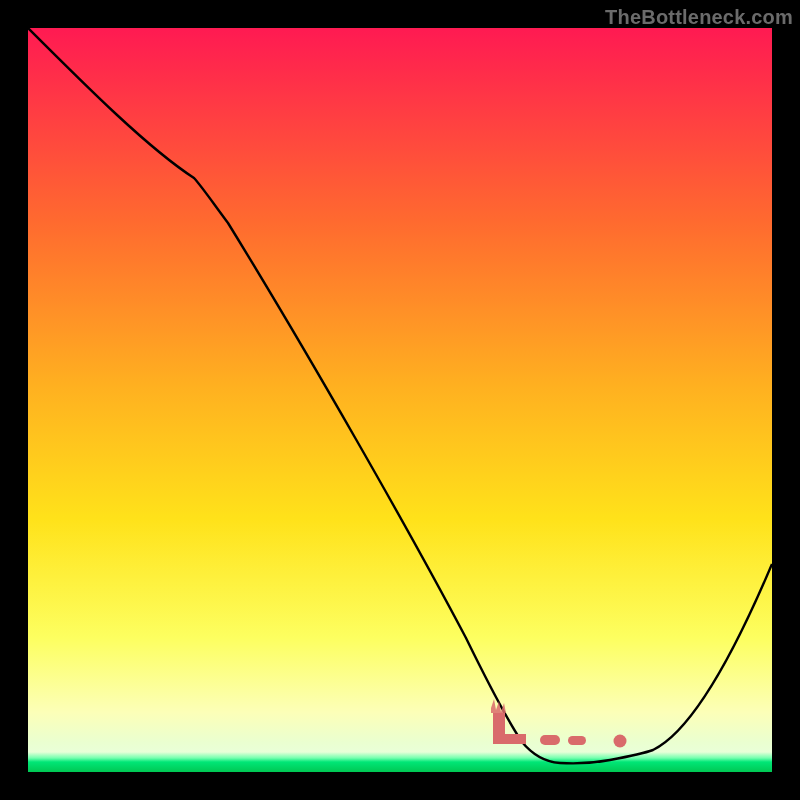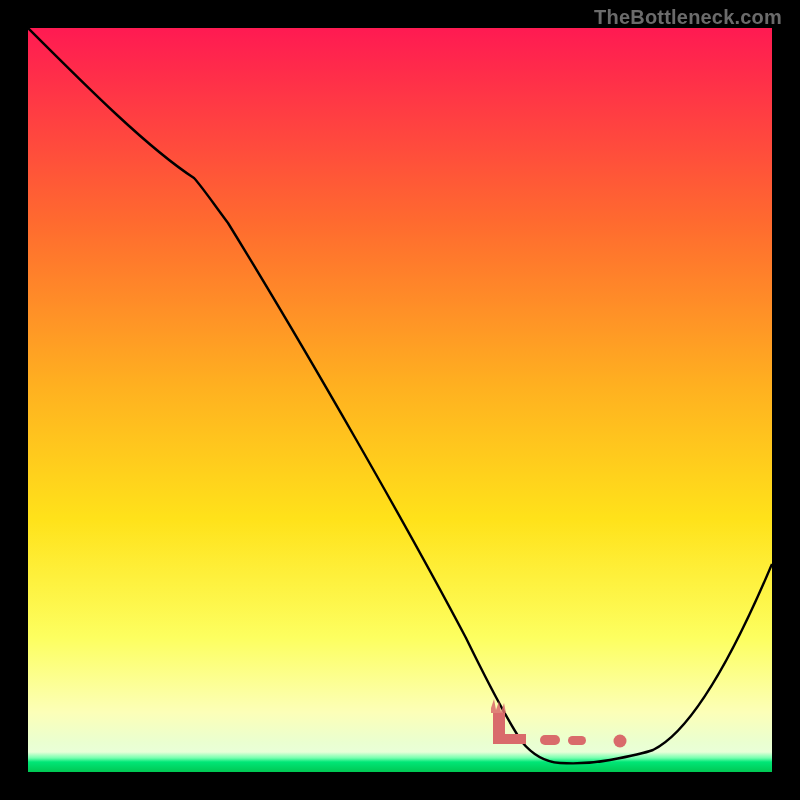--- a/index.html
+++ b/index.html
@@ -34,21 +34,21 @@
     height: 20px;
     background: linear-gradient(to bottom,
       rgba(0,255,128,0) 0%,
       rgba(0,255,128,0.5) 30%,
       #00e676 50%,
       #00c853 100%);
   }
   .watermark {
     position: absolute;
     top: 6px;
-    right: 18px;
+    right: 7px;
     color: #6b6b6b;
     font-size: 20px;
     font-weight: bold;
     letter-spacing: 0.2px;
     z-index: 50;
   }
   svg.curve {
     position: absolute;
     left: 0;
     top: 0;

